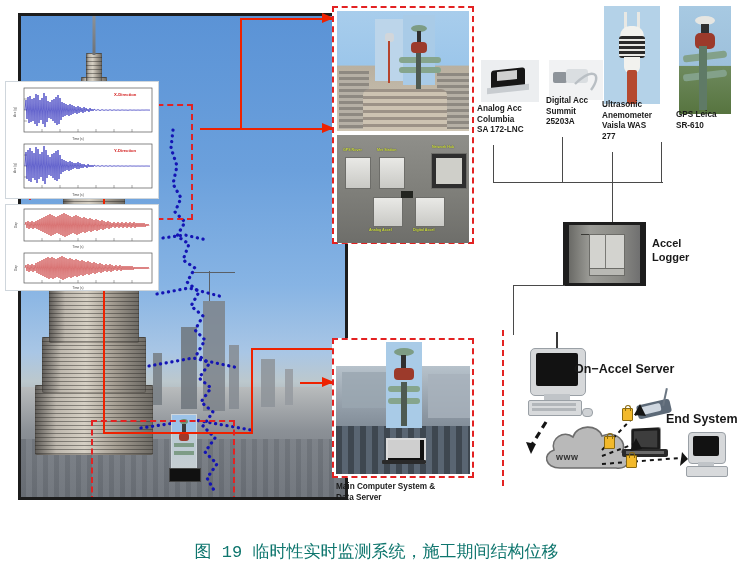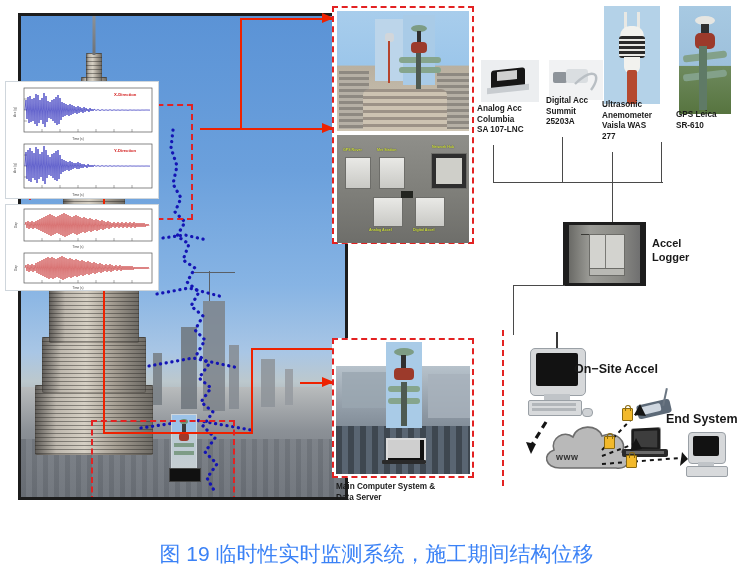--- a/index.html
+++ b/index.html
@@ -89,22 +89,22 @@
   .www-txt{position:absolute;left:556px;top:452px;font-size:9px;font-weight:bold;color:#333;
       letter-spacing:.5px;}
 
   .lock{position:absolute;width:9px;height:11px;background:#f2b92b;border:1px solid #8a6a10;
         border-radius:1px;}
   .lock:before{content:"";position:absolute;left:2px;top:-4px;width:4px;height:5px;
         border:1.5px solid #8a6a10;border-bottom:none;border-radius:3px 3px 0 0;}
 
   
   #caption{position:absolute;left:0;right:0;top:540px;text-align:center;
-      font-family:Liberation Sans, sans-serif;
-      font-size:21px;color:#3b82f6;}
+      font-family:Liberation Mono, monospace;
+      font-size:17px;color:#0f766e;}
 </style>
 </head>
 <body>
 
 <div class="abs" id="building-photo">
 
   <div class="gnd"></div>
   <div class="sky-block" style="left:160px;bottom:88px;width:16px;height:82px;background:#6f757c"></div>
   <div class="sky-block" style="left:182px;bottom:86px;width:22px;height:110px;background:#7d838a"></div>
   <div class="sky-block" style="left:208px;bottom:88px;width:10px;height:64px;background:#858b92"></div>
@@ -257,21 +257,21 @@
 Data Server</div>
 
 <div class="devcard" style="left:481px;top:60px;width:58px;height:42px;background:#eceef0;">
   <div class="abs" style="left:10px;top:9px;width:34px;height:20px;background:#161616;
        border-radius:3px;transform:skewY(-6deg);"></div>
   <div class="abs" style="left:16px;top:11px;width:20px;height:9px;background:#cfcfcf;transform:skewY(-6deg);"></div>
   <div class="abs" style="left:6px;top:26px;width:42px;height:6px;background:#c8ccd0;transform:skewY(-6deg);"></div>
 </div>
 <div class="devlabel" style="left: 477px; top: 104px; width: 66px; white-space: pre-line;">Analog Acc
 Columbia
-SA 107-LNC</div>
+SA 172-LNC</div>
 
 <div class="devcard" style="left:549px;top:60px;width:54px;height:40px;background:#f1f2f3;">
   <div class="abs" style="left:4px;top:12px;width:14px;height:11px;background:#8e949a;border-radius:2px"></div>
   <div class="abs" style="left:17px;top:9px;width:22px;height:14px;background:#dadee1;border-radius:3px"></div>
   <svg class="abs" style="left:20px;top:4px;width:34px;height:34px;">
     <path d="M6 20 C 24 2, 34 10, 22 26" stroke="#b9bfc4" stroke-width="2.4" fill="none"></path>
   </svg>
 </div>
 <div class="devlabel" style="left: 546px; top: 96px; width: 62px; white-space: pre-line;">Digital Acc
 Summit
@@ -333,21 +333,21 @@
        border:1px solid #9aa0a6"></div>
   <div class="abs" style="left:12px;top:21px;width:42px;height:33px;background:#121212;border-radius:2px"></div>
   <div class="abs" style="left:20px;top:62px;width:26px;height:6px;background:#c0c4c8"></div>
   <div class="abs" style="left:4px;top:68px;width:52px;height:14px;background:#d8dadc;border-radius:2px;
        border:1px solid #9aa0a6"></div>
   <div class="abs" style="left:8px;top:71px;width:44px;height:3px;background:#b2b6ba"></div>
   <div class="abs" style="left:8px;top:76px;width:44px;height:3px;background:#b2b6ba"></div>
   <div class="abs" style="left:58px;top:76px;width:9px;height:7px;background:#cfd2d5;border-radius:4px;
        border:1px solid #9aa0a6"></div>
 </div>
-<div class="blk-label" style="left:574px;top:362px;font-size:12.5px;">On−Site Accel</div>
+<div class="blk-label" style="left:574px;top:362px;font-size:12.5px;">On−Accel Server</div>
 
 <svg class="abs" style="left:520px;top:420px;width:40px;height:40px;">
   <line x1="26" y1="2" x2="10" y2="28" stroke="#141414" stroke-width="3.2" stroke-dasharray="7 5"></line>
   <polygon points="11,34 6,22 16,24" fill="#141414"></polygon>
 </svg>
 
 <svg id="cloud" viewBox="0 0 95 58">
   <path d="M20 50 C5 50 2 36 14 32 C10 20 24 12 33 19 C37 6 58 6 62 18
            C76 12 88 24 82 34 C93 38 90 52 76 50 Z" fill="#b9b9b9" stroke="#6d6d6d" stroke-width="1.6"></path>
 </svg>

